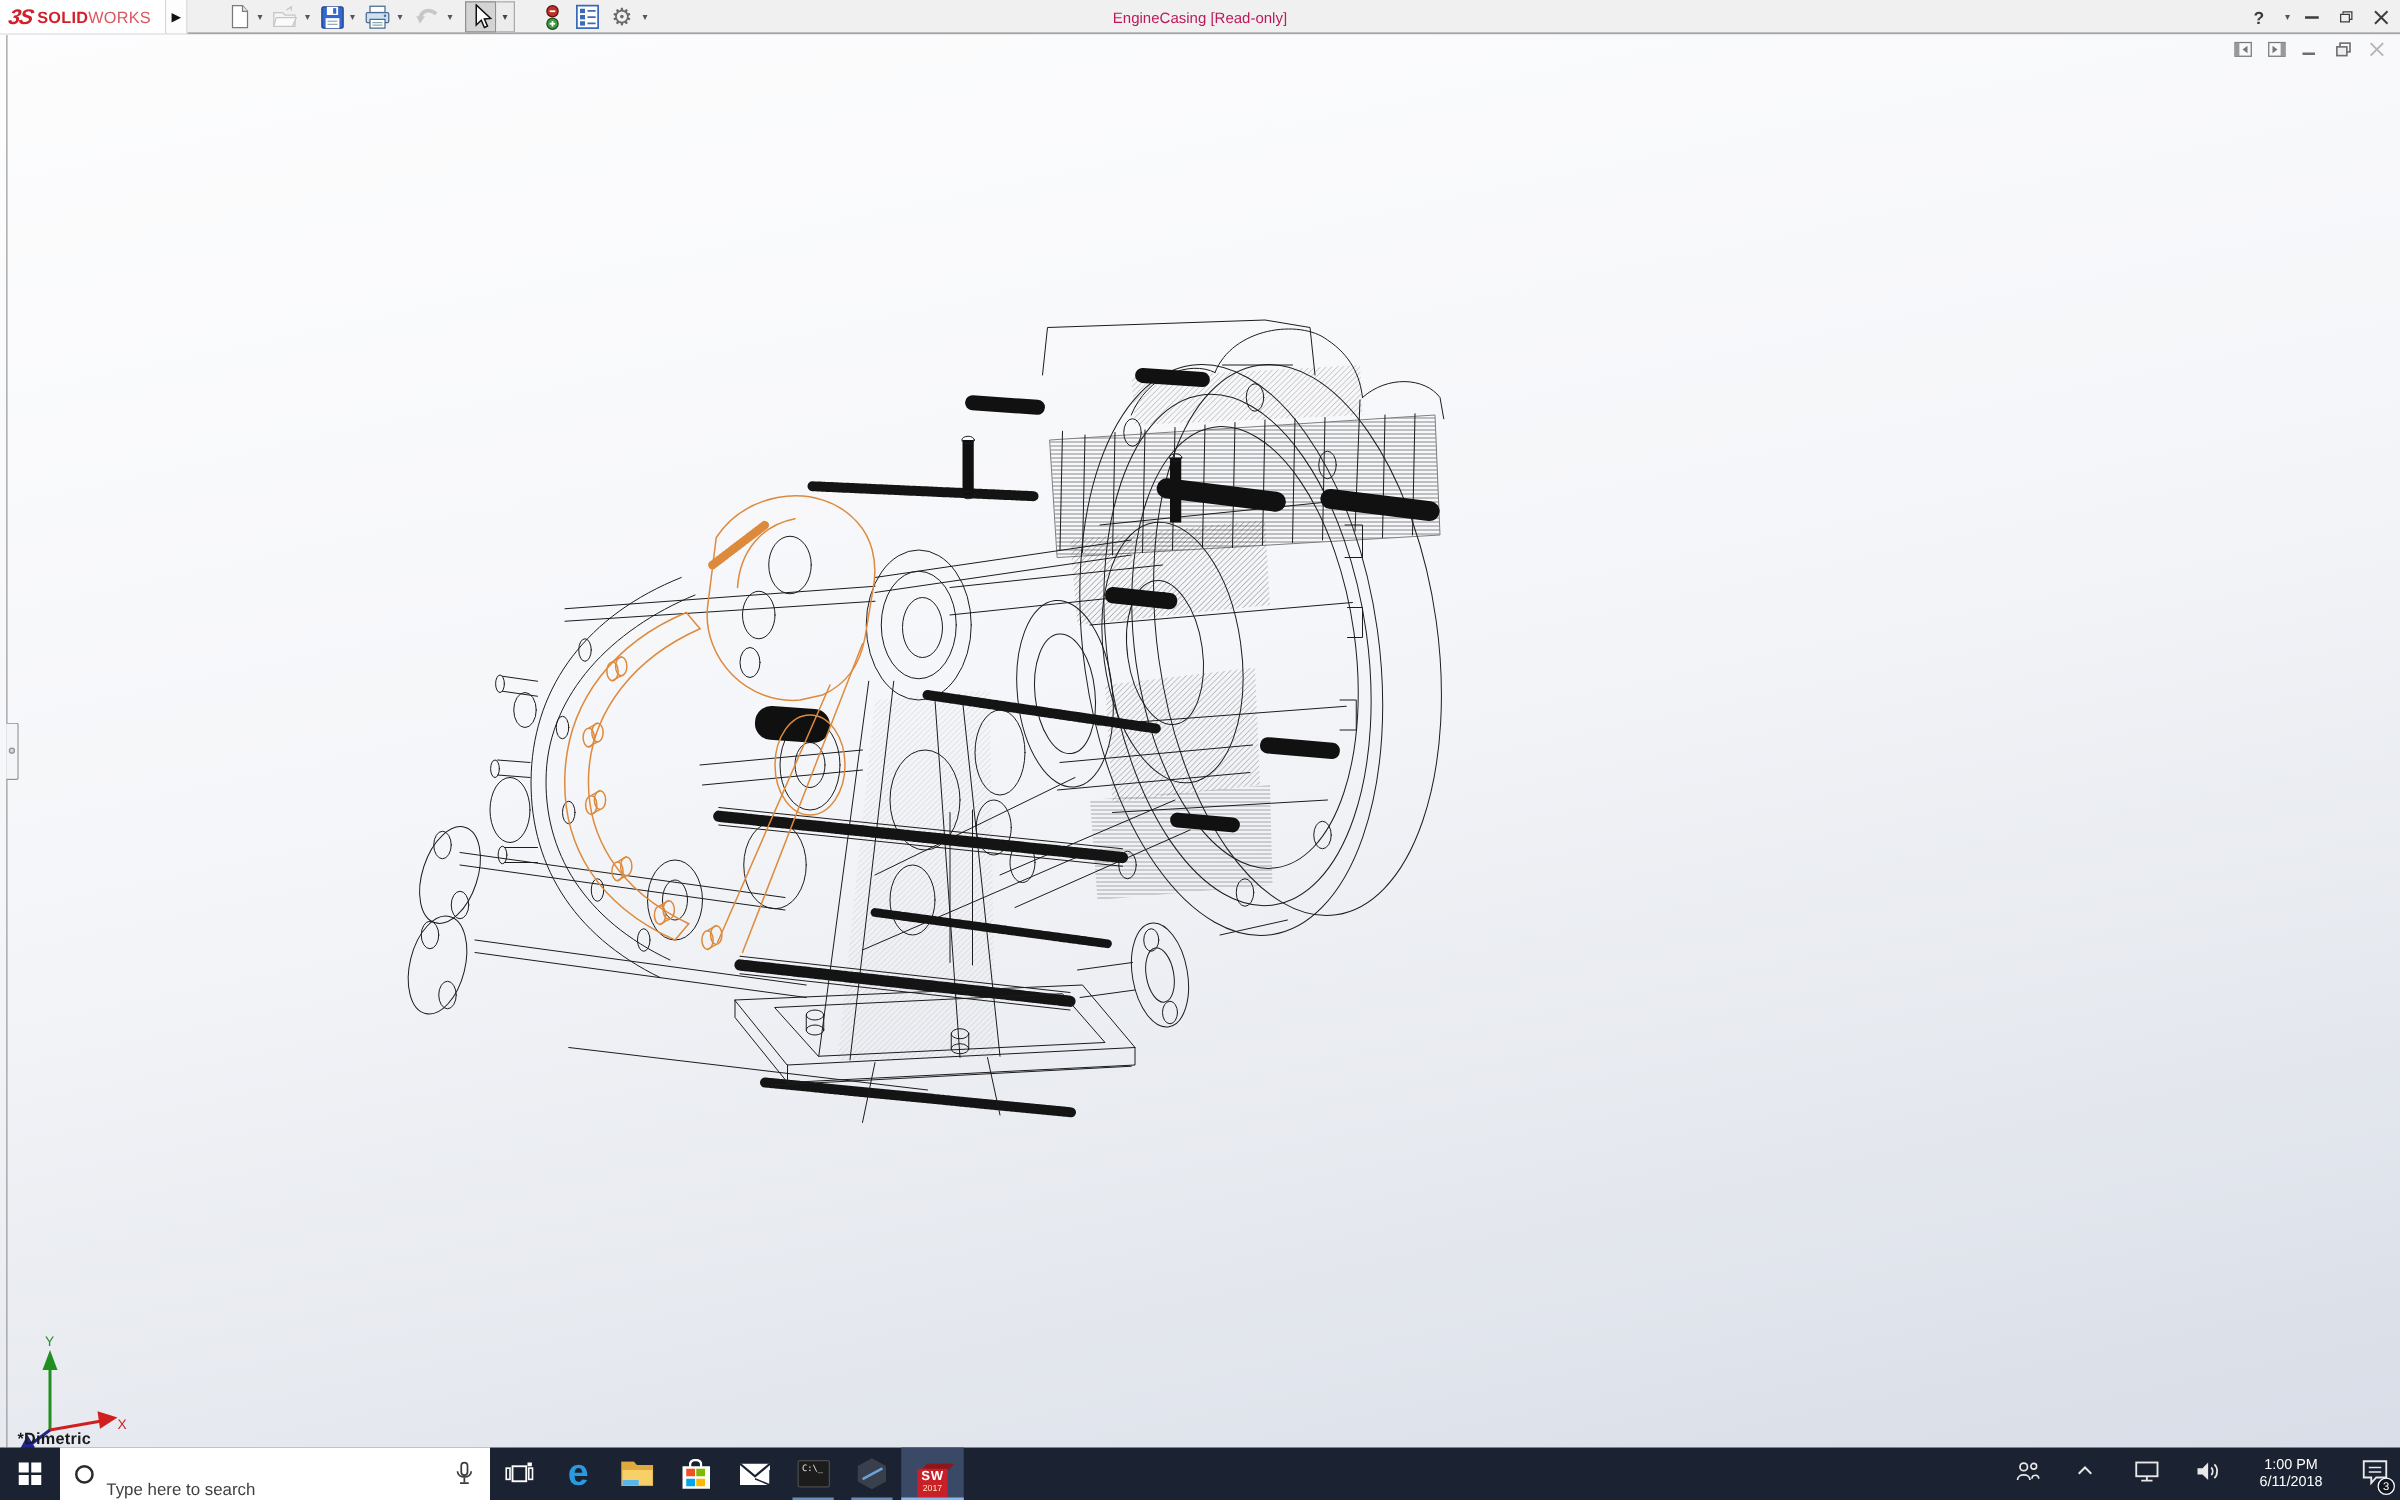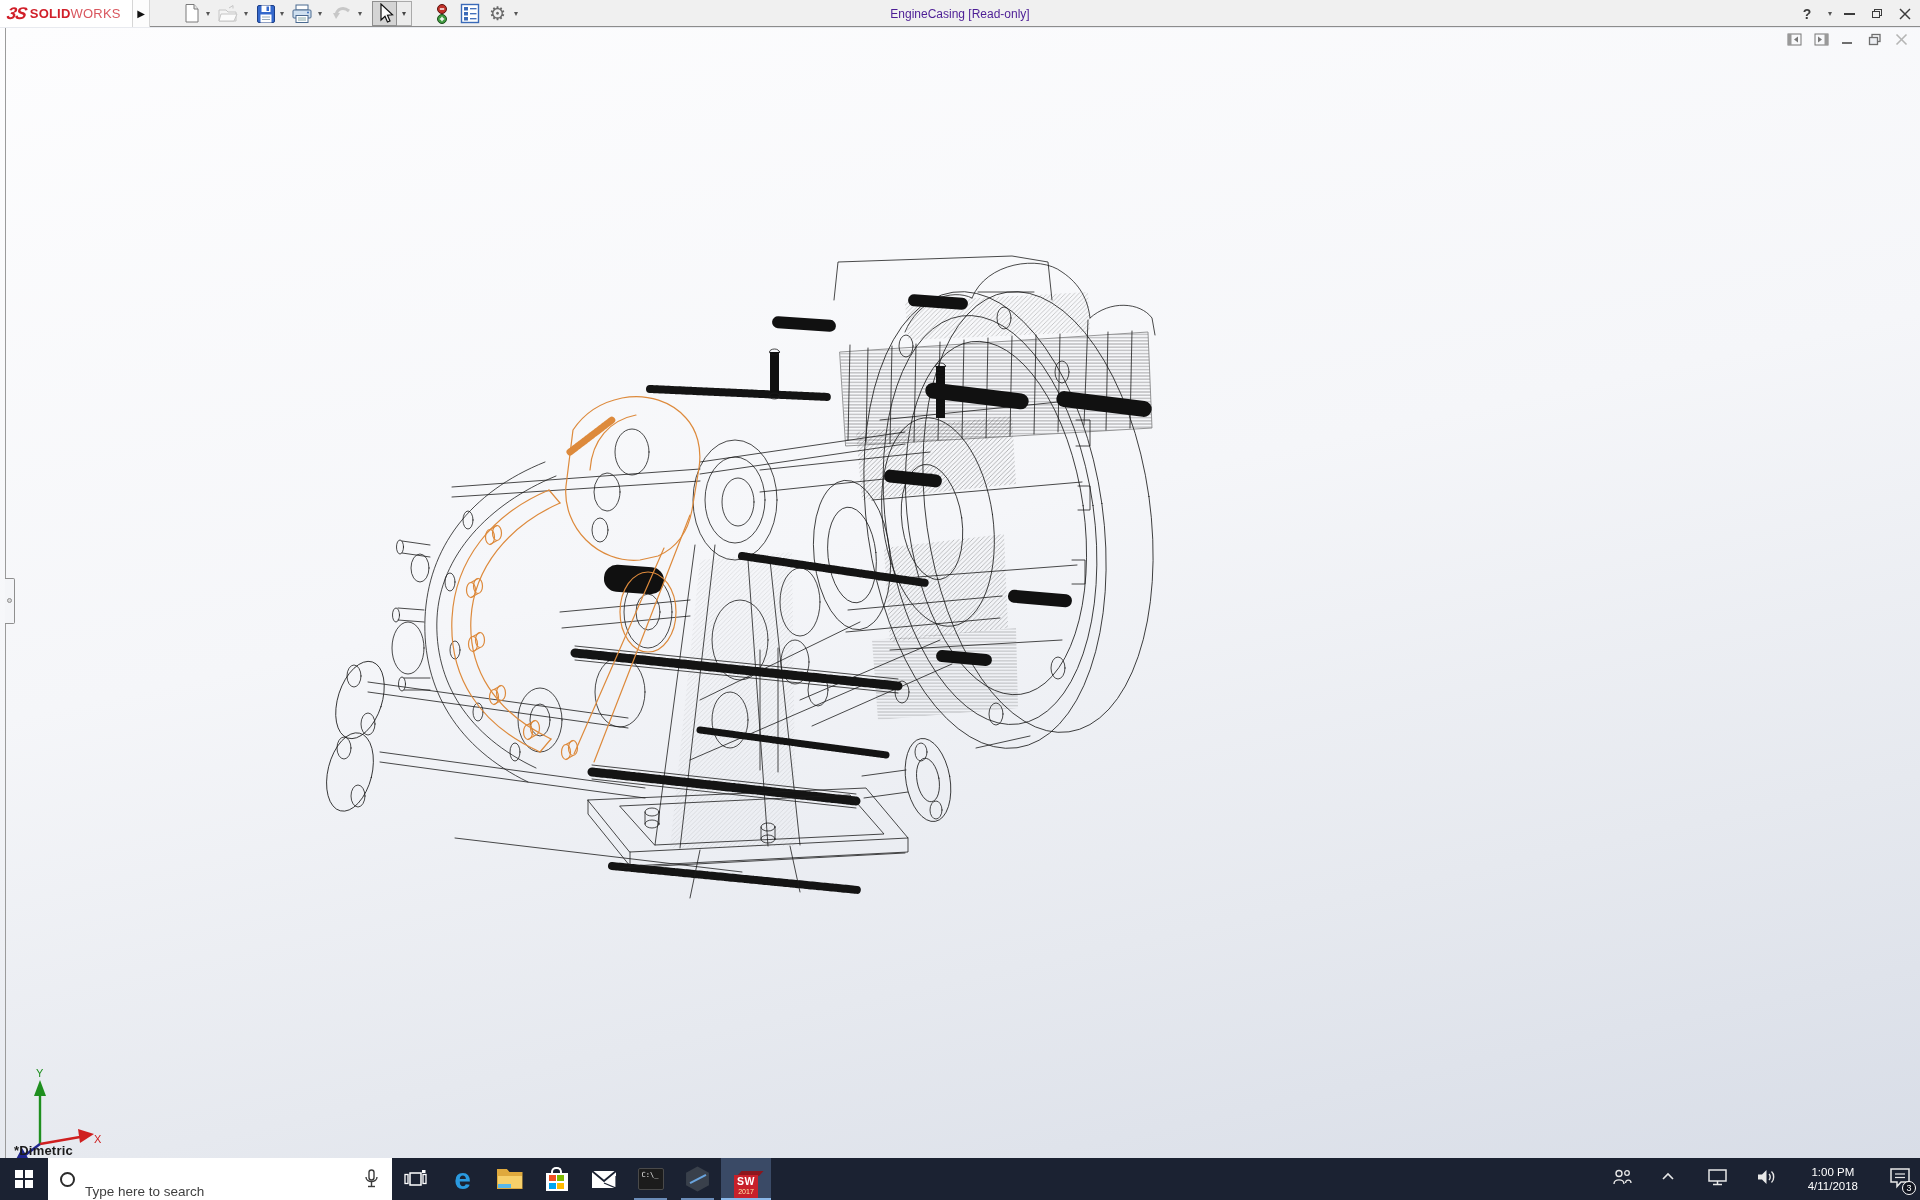--- a/index.html
+++ b/index.html
@@ -9,21 +9,21 @@
   .menubar { position:absolute; left:0; top:0; width:1920px; height:27px; background:#f0f0f0; border-bottom:1px solid #8c8c8c; z-index:40; }
   .logo-box { position:absolute; left:0; top:0; width:133px; height:27px; background:#fff; border-right:1px solid #d6d6d6; display:flex; align-items:center; padding-left:7px; }
   .logo-mark { font-style:italic; font-weight:bold; font-size:17px; color:#d1202a; transform:skewX(-12deg); margin-right:4px; letter-spacing:-1px; }
   .logo-solid { font-weight:bold; font-size:13px; color:#d1202a; letter-spacing:.2px; }
   .logo-works { font-weight:normal; font-size:13px; color:#d9565e; letter-spacing:.2px; }
   .flyout-btn { position:absolute; left:133px; top:0; width:17px; height:27px; background:#fdfdfd; border-right:1px solid #d6d6d6; display:flex; align-items:center; justify-content:center; font-size:10px; color:#111; }
   .tbtn { position:absolute; top:2px; width:23px; height:23px; display:flex; align-items:center; justify-content:center; }
   .caret { position:absolute; top:10px; width:8px; height:8px; font-size:8px; color:#555; line-height:8px; text-align:center; }
   .sel-btn { position:absolute; top:1px; width:25px; height:25px; background:#d4d4d4; border:1px solid #8f8f8f; display:flex; align-items:center; justify-content:center; }
   .sel-caret { position:absolute; top:1px; width:15px; height:25px; background:#ececec; border:1px solid #aaa; border-left:none; display:flex; align-items:center; justify-content:center; font-size:8px; color:#444; }
-  .title-center { position:absolute; left:0; top:0; width:1920px; height:27px; display:flex; align-items:center; justify-content:center; font-size:12px; color:#4c1d95; pointer-events:none; }
+  .title-center { position:absolute; left:0; top:0; width:1920px; height:27px; display:flex; align-items:center; justify-content:center; font-size:12px; color:#be185d; pointer-events:none; }
   .win-btn { position:absolute; top:0; height:27px; width:26px; display:flex; align-items:center; justify-content:center; }
   .help-q { font-weight:bold; font-size:14px; color:#3c3c3c; }
   .bar-min { width:11px; height:2px; background:#3c3c3c; }
   .rest { position:relative; width:10px; height:9px; }
   .rest i { position:absolute; border:1.3px solid #3c3c3c; width:8px; height:7px; display:block; }
   .rest i.b { left:0; bottom:0; background:#f0f0f0; }
   .rest i.t { right:0; top:0; }
 
   
   .viewport { position:absolute; left:0; top:28px; width:1920px; height:1130px;
@@ -540,21 +540,21 @@
         <line x1="11.5" y1="16" x2="11.5" y2="19.5" stroke="#e8e8e8" stroke-width="1.5"></line>
         <line x1="7" y1="19.5" x2="16" y2="19.5" stroke="#e8e8e8" stroke-width="1.5"></line>
       </svg>
     <svg class="tray-ic" width="24" height="24">
         <polygon points="4,9.5 8,9.5 12.5,5 12.5,19 8,14.5 4,14.5" fill="#e8e8e8"></polygon>
         <path d="M15,9 C16.6,10.5 16.6,13.5 15,15" fill="none" stroke="#e8e8e8" stroke-width="1.4"></path>
         <path d="M17.5,6.5 C20.4,9 20.4,15 17.5,17.5" fill="none" stroke="#e8e8e8" stroke-width="1.4"></path>
       </svg>
     <div class="clock">
       <div>1:00 PM</div>
-      <div>4/11/2018</div>
+      <div>6/11/2018</div>
     </div>
     <div class="action">
       <svg width="24" height="24">
           <path d="M3,4 h18 v13 h-8 l-4,4.5 v-4.5 h-6 z" fill="none" stroke="#e8e8e8" stroke-width="1.5"></path>
           <line x1="7" y1="9" x2="17" y2="9" stroke="#e8e8e8" stroke-width="1.2"></line>
           <line x1="7" y1="12.5" x2="17" y2="12.5" stroke="#e8e8e8" stroke-width="1.2"></line>
         </svg>
       <span class="badge">3</span>
     </div>
   </div>

